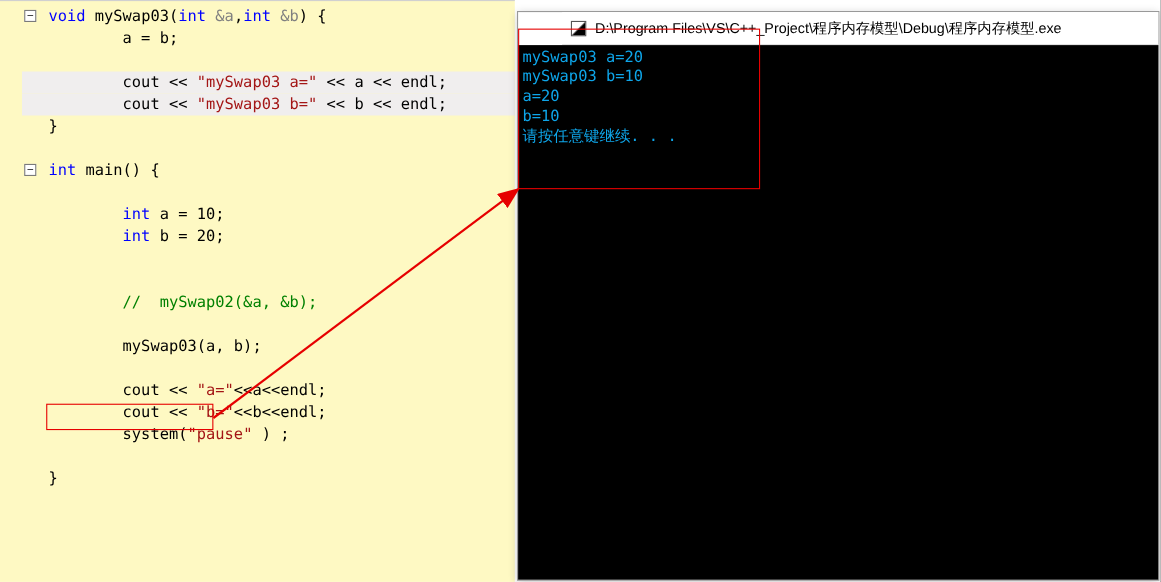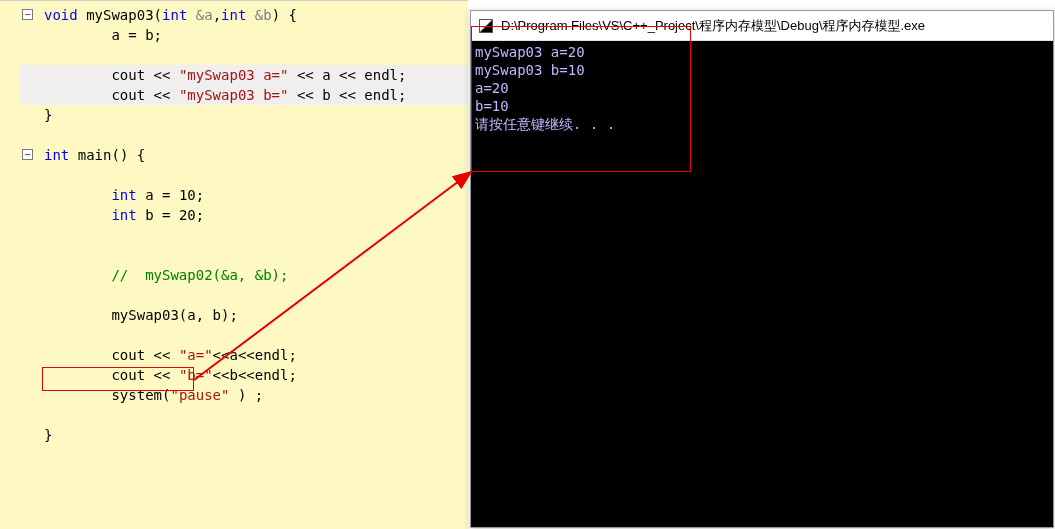--- a/index.html
+++ b/index.html
@@ -96,20 +96,21 @@
     background: #fff;
     box-shadow: 0 2px 8px rgba(0,0,0,0.2);
   }
   .titlebar {
     height: 30px;
     background: #fff;
     display: flex;
     align-items: center;
     padding: 0 8px;
     border-bottom: 1px solid #e0e0e0;
+    margin-left: 40px;
   }
   .title-icon {
     width: 14px;
     height: 14px;
     border: 1px solid #555;
     margin-right: 8px;
     background: linear-gradient(135deg,#fff 45%,#000 55%);
   }
   .title-text {
     font-size: 13px;
@@ -118,21 +119,21 @@
     white-space: nowrap;
     overflow: hidden;
   }
   .console-body {
     position: absolute;
     top: 30px;
     left: 0;
     right: 0;
     bottom: 0;
     background: #000;
-    color: #c4b5fd;
+    color: #0ea5e9;
     font-family: "SimSun", Consolas, monospace;
     font-size: 14px;
     line-height: 18px;
     padding: 2px 4px;
     white-space: pre;
   }
   .redbox-console {
     position: absolute;
     border: 1px solid #e60000;
     pointer-events: none;

